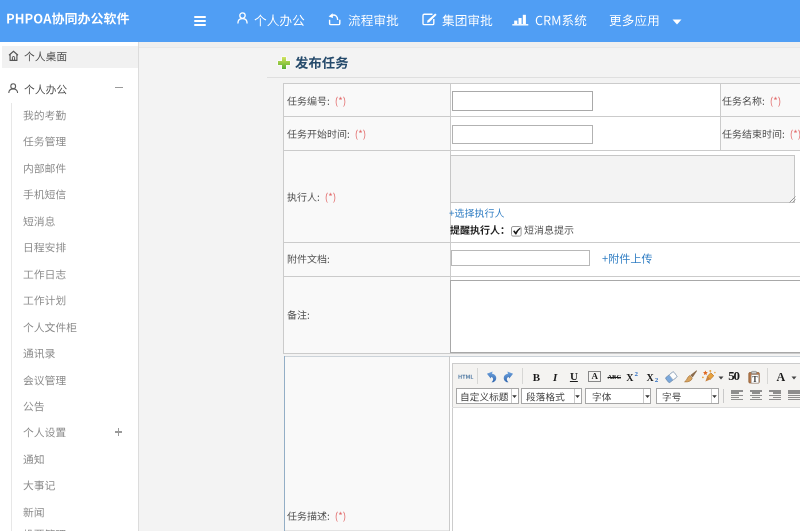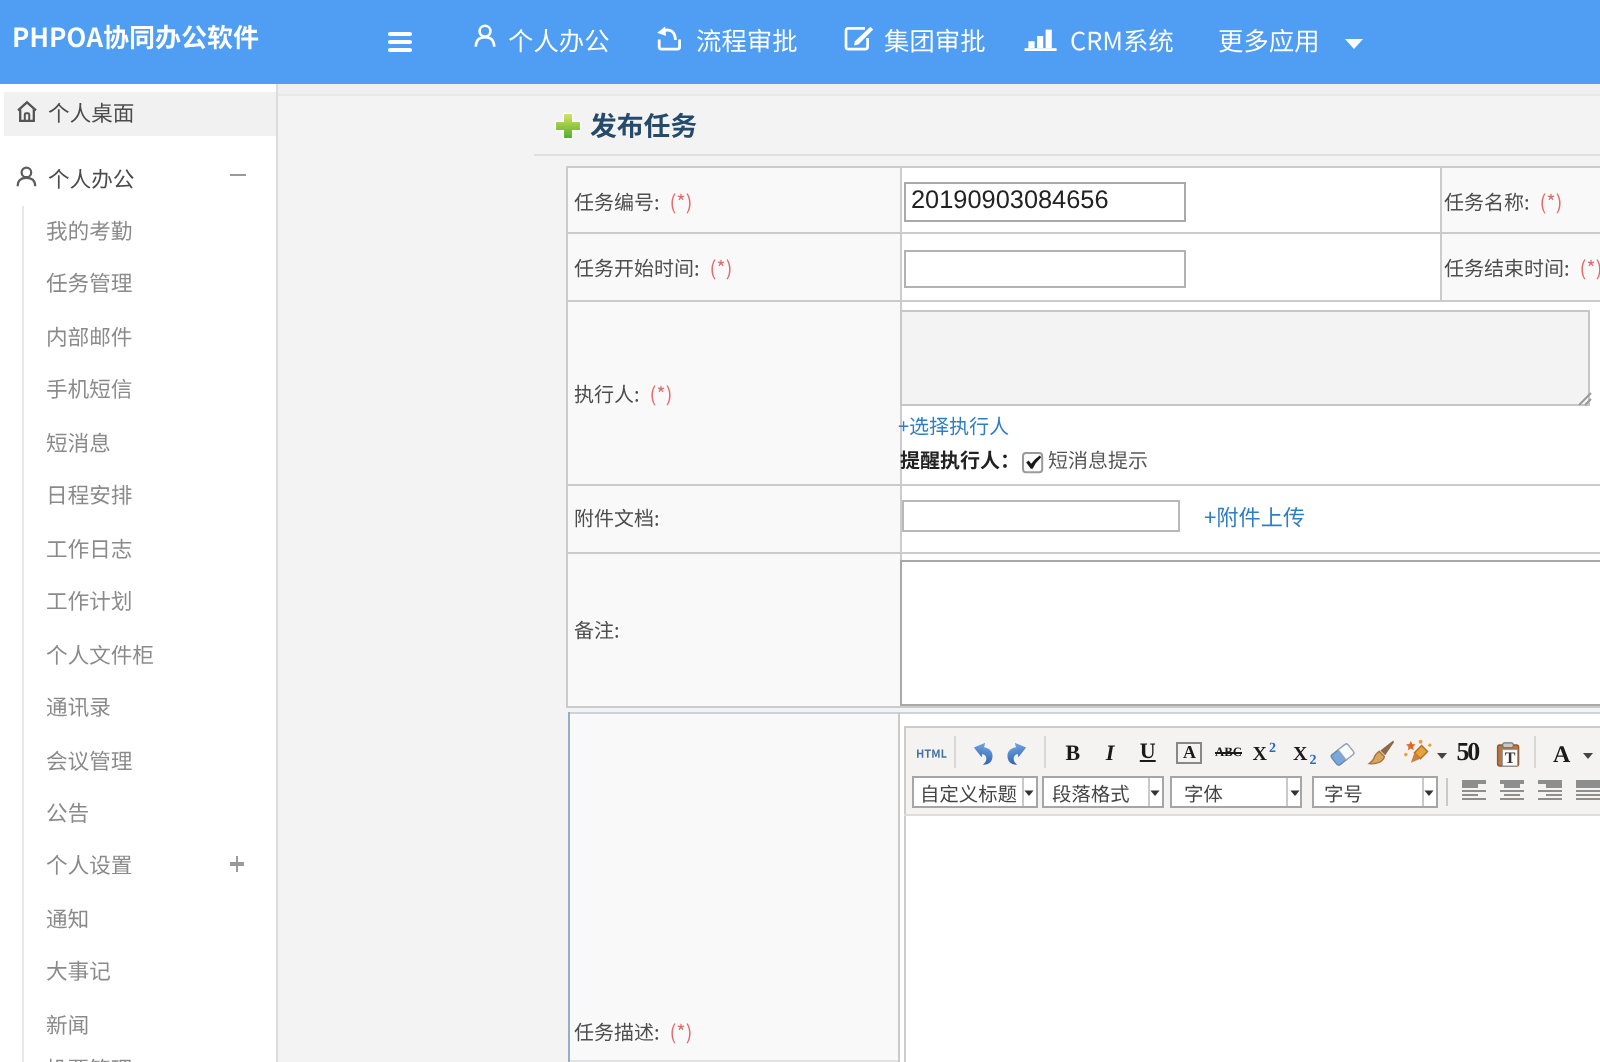--- a/index.html
+++ b/index.html
@@ -259,21 +259,20 @@
 <div style="position:absolute;left:720.00px;top:83.00px;width:1.00px;height:67.00px;background:#cbcbcb"></div>
 <div style="position:absolute;left:287.00px;top:95.80px;line-height:0">
       <svg width="59.21" height="10.00" style="">
         <g transform="translate(0,8.800) scale(0.01000,-0.01000)">
           <path fill="#4d4d4d" d="M343 31V-41H944V31H677V340H960V412H677V691C767 708 852 729 920 752L864 815C741 770 523 731 337 706C345 689 356 661 359 643C437 652 520 663 601 677V412H304V340H601V31ZM295 840C232 683 130 529 22 431C36 413 60 374 68 356C108 395 148 441 186 492V-80H260V603C301 671 338 744 367 817ZM1446 381C1442 345 1435 312 1427 282H1126V216H1404C1346 87 1235 20 1057 -14C1070 -29 1091 -62 1098 -78C1296 -31 1420 53 1484 216H1788C1771 84 1751 23 1728 4C1717 -5 1705 -6 1684 -6C1660 -6 1595 -5 1532 1C1545 -18 1554 -46 1556 -66C1616 -69 1675 -70 1706 -69C1742 -67 1765 -61 1787 -41C1822 -10 1844 66 1866 248C1868 259 1870 282 1870 282H1505C1513 311 1519 342 1524 375ZM1745 673C1686 613 1604 565 1509 527C1430 561 1367 604 1324 659L1338 673ZM1382 841C1330 754 1231 651 1090 579C1106 567 1127 540 1137 523C1188 551 1234 583 1275 616C1315 569 1365 529 1424 497C1305 459 1173 435 1046 423C1058 406 1071 376 1076 357C1222 375 1373 406 1508 457C1624 410 1764 382 1919 369C1928 390 1945 420 1961 437C1827 444 1702 463 1597 495C1708 549 1802 619 1862 710L1817 741L1804 737H1397C1421 766 1442 796 1460 826ZM2040 54 2058 -15C2140 18 2245 61 2346 103L2332 163C2223 121 2114 79 2040 54ZM2061 423C2075 430 2098 435 2205 450C2167 386 2132 335 2116 316C2087 278 2066 252 2045 248C2053 230 2064 196 2068 182C2087 194 2118 204 2339 255C2336 271 2333 298 2334 317L2167 282C2238 374 2307 486 2364 597L2303 632C2286 593 2265 554 2245 517L2133 505C2190 593 2246 706 2287 815L2215 840C2179 719 2112 587 2091 554C2071 520 2055 496 2038 491C2046 473 2057 438 2061 423ZM2624 350V202H2541V350ZM2675 350H2746V202H2675ZM2481 412V-72H2541V143H2624V-47H2675V143H2746V-46H2797V143H2871V-7C2871 -14 2868 -16 2861 -17C2854 -17 2836 -17 2814 -16C2822 -32 2829 -56 2831 -73C2867 -73 2890 -71 2908 -62C2926 -52 2930 -35 2930 -8V413L2871 412ZM2797 350H2871V202H2797ZM2605 826C2621 798 2637 762 2648 732H2414V515C2414 361 2405 139 2314 -21C2329 -28 2360 -50 2372 -63C2465 99 2482 335 2483 498H2920V732H2729C2717 765 2697 811 2675 846ZM2483 668H2850V561H2483ZM3260 732H3736V596H3260ZM3185 799V530H3815V799ZM3063 440V371H3269C3249 309 3224 240 3203 191H3727C3708 75 3688 19 3663 -1C3651 -9 3639 -10 3615 -10C3587 -10 3514 -9 3444 -2C3458 -23 3468 -52 3470 -74C3539 -78 3605 -79 3639 -77C3678 -76 3702 -70 3726 -50C3763 -18 3788 57 3812 225C3814 236 3816 259 3816 259H3315L3352 371H3933V440ZM4139 390C4175 390 4205 418 4205 460C4205 501 4175 530 4139 530C4102 530 4073 501 4073 460C4073 418 4102 390 4139 390ZM4139 -13C4175 -13 4205 15 4205 56C4205 98 4175 126 4139 126C4102 126 4073 98 4073 56C4073 15 4102 -13 4139 -13Z"></path>
           <path fill="#e26b6b" d="M5017 -196 5073 -171C4987 -29 4946 141 4946 311C4946 480 4987 649 5073 792L5017 818C4925 668 4870 507 4870 311C4870 114 4925 -47 5017 -196ZM5270 471 5350 566 5428 471 5472 502 5408 607 5517 653 5500 704 5386 676 5376 796H5322L5312 675L5198 704L5181 653L5289 607L5226 502ZM5682 -196C5774 -47 5829 114 5829 311C5829 507 5774 668 5682 818L5625 792C5711 649 5754 480 5754 311C5754 141 5711 -29 5625 -171Z"></path>
         </g>
       </svg>
     </div>
 <div style="position:absolute;left:451.8px;top:91px;width:141.5px;height:20px;background:#fff;border:1px solid #a9a9a9;box-sizing:border-box"></div>
-<div style="position:absolute;left:455.5px;top:92.3px;width:135px;height:16px;font:12.7px 'Liberation Sans',sans-serif;color:#222;line-height:16px">20190903084656</div>
 <div style="position:absolute;left:721.60px;top:95.80px;line-height:0">
       <svg width="59.21" height="10.00" style="">
         <g transform="translate(0,8.800) scale(0.01000,-0.01000)">
           <path fill="#4d4d4d" d="M343 31V-41H944V31H677V340H960V412H677V691C767 708 852 729 920 752L864 815C741 770 523 731 337 706C345 689 356 661 359 643C437 652 520 663 601 677V412H304V340H601V31ZM295 840C232 683 130 529 22 431C36 413 60 374 68 356C108 395 148 441 186 492V-80H260V603C301 671 338 744 367 817ZM1446 381C1442 345 1435 312 1427 282H1126V216H1404C1346 87 1235 20 1057 -14C1070 -29 1091 -62 1098 -78C1296 -31 1420 53 1484 216H1788C1771 84 1751 23 1728 4C1717 -5 1705 -6 1684 -6C1660 -6 1595 -5 1532 1C1545 -18 1554 -46 1556 -66C1616 -69 1675 -70 1706 -69C1742 -67 1765 -61 1787 -41C1822 -10 1844 66 1866 248C1868 259 1870 282 1870 282H1505C1513 311 1519 342 1524 375ZM1745 673C1686 613 1604 565 1509 527C1430 561 1367 604 1324 659L1338 673ZM1382 841C1330 754 1231 651 1090 579C1106 567 1127 540 1137 523C1188 551 1234 583 1275 616C1315 569 1365 529 1424 497C1305 459 1173 435 1046 423C1058 406 1071 376 1076 357C1222 375 1373 406 1508 457C1624 410 1764 382 1919 369C1928 390 1945 420 1961 437C1827 444 1702 463 1597 495C1708 549 1802 619 1862 710L1817 741L1804 737H1397C1421 766 1442 796 1460 826ZM2263 529C2314 494 2373 446 2417 406C2300 344 2171 299 2047 273C2061 256 2079 224 2086 204C2141 217 2197 233 2252 253V-79H2327V-27H2773V-79H2849V340H2451C2617 429 2762 553 2844 713L2794 744L2781 740H2427C2451 768 2473 797 2492 826L2406 843C2347 747 2233 636 2069 559C2087 546 2111 519 2122 501C2217 550 2296 609 2361 671H2733C2674 583 2587 508 2487 445C2440 486 2374 536 2321 572ZM2773 42H2327V271H2773ZM3512 450C3489 325 3449 200 3392 120C3409 111 3440 92 3453 81C3510 168 3555 301 3582 437ZM3782 440C3826 331 3868 185 3882 91L3952 113C3936 207 3894 349 3848 460ZM3532 838C3509 710 3467 583 3408 496V553H3279V731C3327 743 3372 757 3409 772L3364 831C3292 799 3168 770 3063 752C3071 735 3081 710 3084 694C3124 700 3167 707 3209 715V553H3054V483H3200C3162 368 3094 238 3033 167C3045 150 3063 121 3070 103C3119 164 3169 262 3209 362V-81H3279V370C3311 326 3349 270 3365 241L3409 300C3390 325 3308 416 3279 445V483H3398L3394 477C3412 468 3444 449 3458 438C3494 491 3527 560 3553 637H3653V12C3653 -1 3649 -5 3636 -5C3623 -6 3579 -6 3532 -5C3543 -24 3554 -56 3559 -76C3621 -76 3664 -74 3691 -63C3718 -51 3728 -30 3728 12V637H3863C3848 601 3828 561 3810 526L3877 510C3904 567 3934 635 3958 697L3909 711L3898 707H3576C3586 745 3596 784 3604 824ZM4139 390C4175 390 4205 418 4205 460C4205 501 4175 530 4139 530C4102 530 4073 501 4073 460C4073 418 4102 390 4139 390ZM4139 -13C4175 -13 4205 15 4205 56C4205 98 4175 126 4139 126C4102 126 4073 98 4073 56C4073 15 4102 -13 4139 -13Z"></path>
           <path fill="#e26b6b" d="M5017 -196 5073 -171C4987 -29 4946 141 4946 311C4946 480 4987 649 5073 792L5017 818C4925 668 4870 507 4870 311C4870 114 4925 -47 5017 -196ZM5270 471 5350 566 5428 471 5472 502 5408 607 5517 653 5500 704 5386 676 5376 796H5322L5312 675L5198 704L5181 653L5289 607L5226 502ZM5682 -196C5774 -47 5829 114 5829 311C5829 507 5774 668 5682 818L5625 792C5711 649 5754 480 5754 311C5754 141 5711 -29 5625 -171Z"></path>
         </g>
       </svg>
     </div>
 <div style="position:absolute;left:287.00px;top:129.00px;line-height:0">
       <svg width="79.21" height="10.00" style="">

